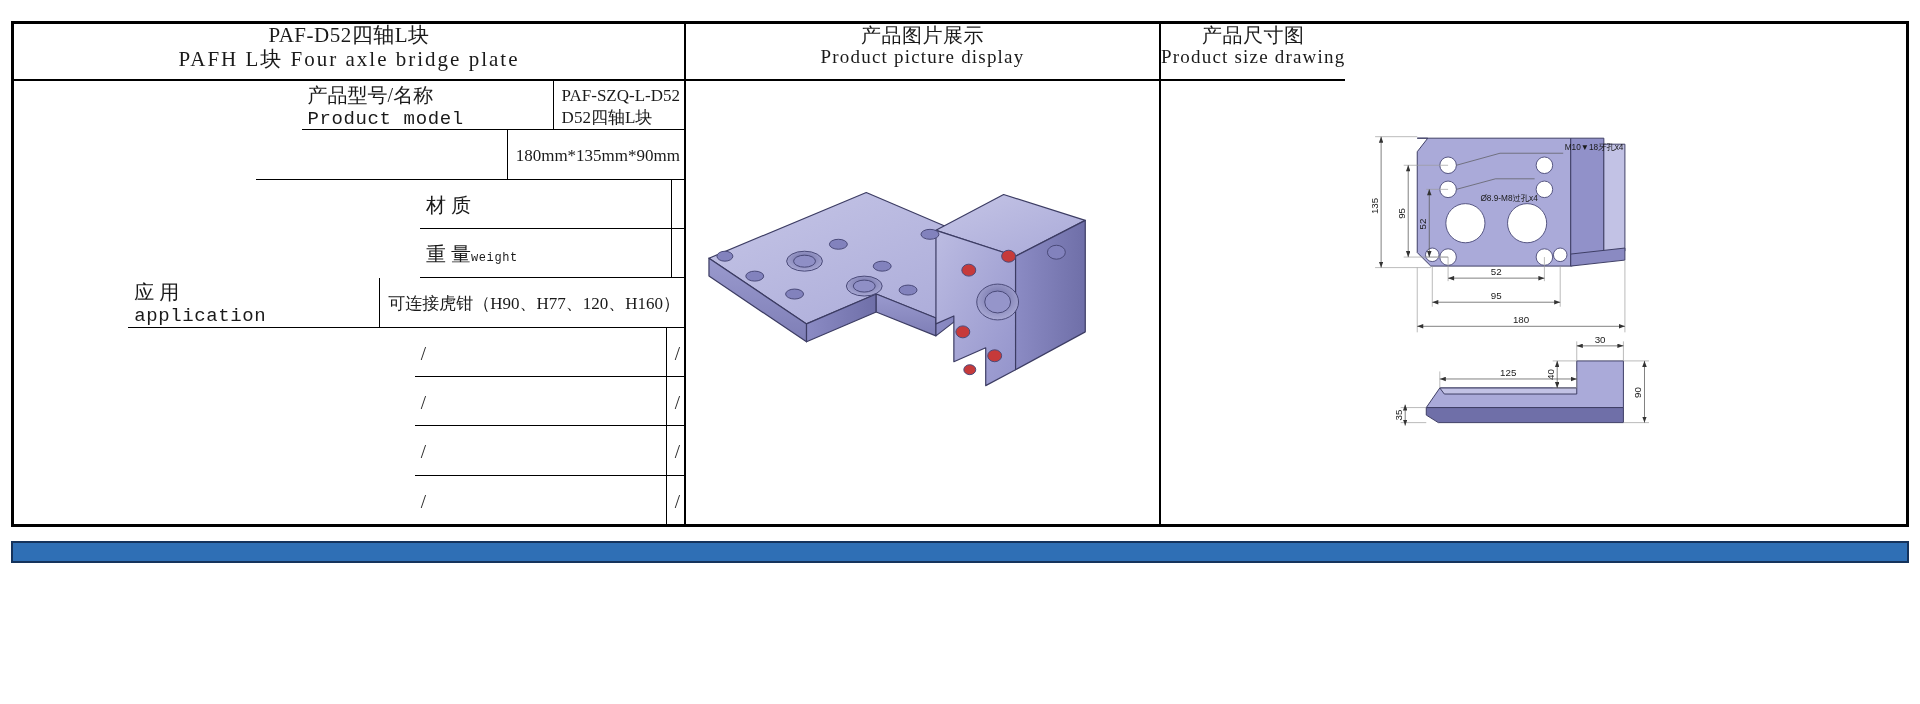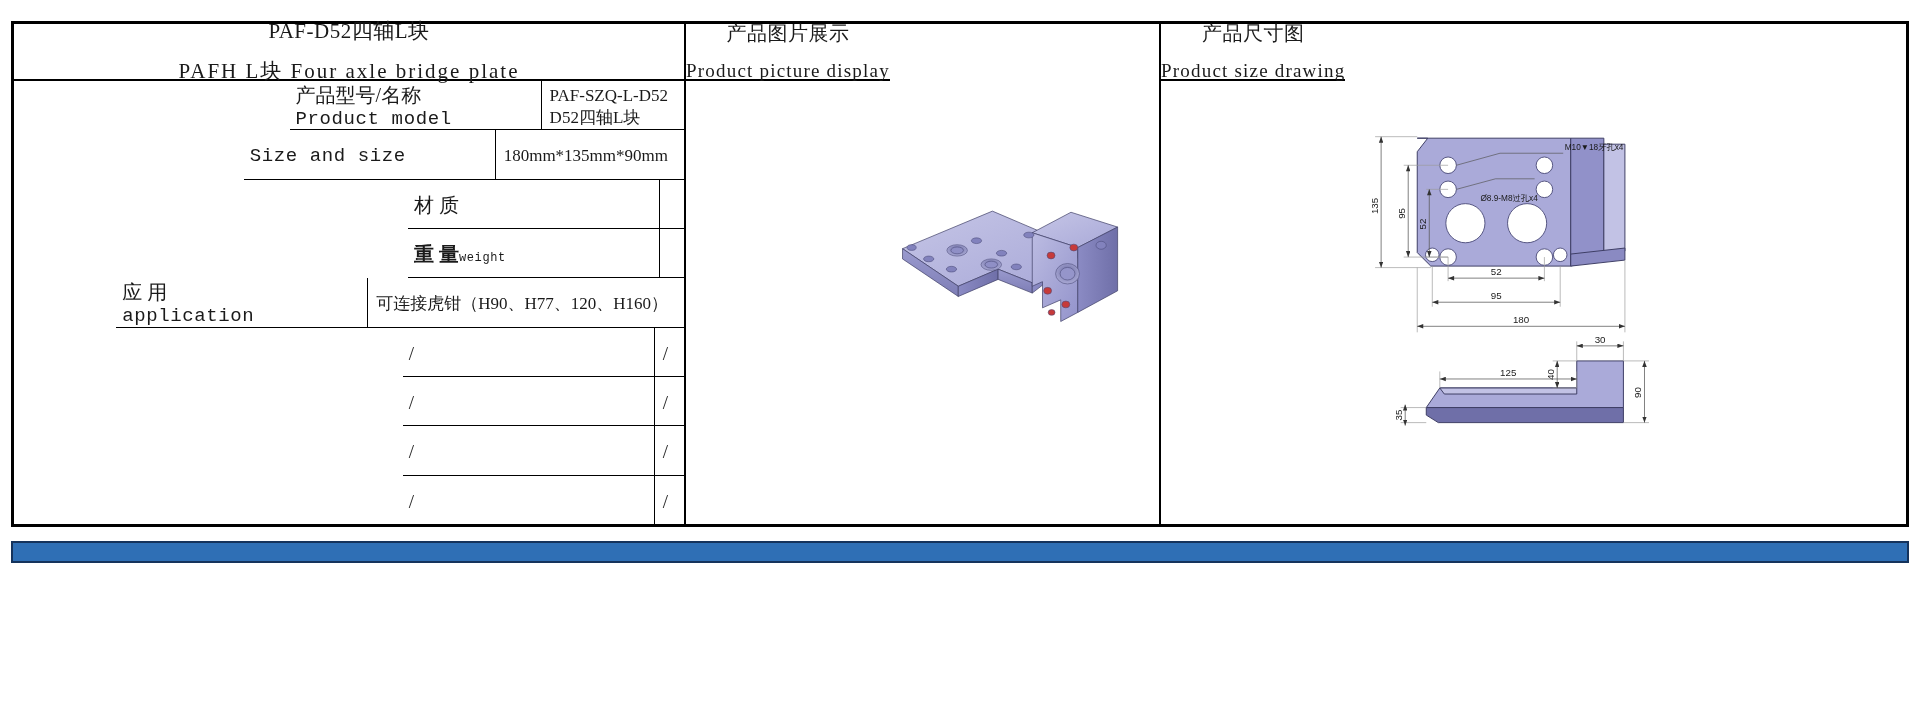--- a/index.html
+++ b/index.html
@@ -5,49 +5,49 @@
   html,body{margin:0;padding:0;background:#fff;}
   body{width:1920px;height:704px;font-family:"Liberation Serif",serif;overflow:hidden;}
   .sheet{position:relative;width:1920px;height:704px;background:#fff;}
 
   
   .frame{
     position:absolute;left:11px;top:21px;width:1898px;height:506px;
     border:3px solid #000;box-sizing:border-box;display:flex;background:#fff;
   }
   .col-spec{width:672px;border-right:2px solid #000;box-sizing:border-box;display:flex;flex-direction:column;}
-  .col-photo{width:475px;border-right:2px solid #000;box-sizing:border-box;display:flex;flex-direction:row;}
+  .col-photo{width:475px;border-right:2px solid #000;box-sizing:border-box;display:flex;flex-direction:column;}
   .col-draw{flex:1;box-sizing:border-box;display:flex;flex-direction:row;}
 
   
   .hdr{
     height:57px;border-bottom:2px solid #000;box-sizing:border-box;
-    display:flex;flex-direction:column;align-items:center;justify-content:center;
-    line-height:1.12;text-align:center;gap:16px;
+    display:flex;flex-direction:column;align-items:center;justify-content:flex-start;
+    line-height:1.12;text-align:center;
   }
   .hdr .cn{font-size:20px;color:#1a1a1a;letter-spacing:.5px;}
   .hdr .en{font-size:19px;color:#1a1a1a;letter-spacing:1.2px;}
   .hdr-spec .cn{font-size:21px;}
   .hdr-spec .en{font-size:21px;letter-spacing:2px;}
   .hdr .cn, .hdr .en{white-space:nowrap;}
 
   
   .spec-body{flex:1;display:flex;flex-direction:column;align-items:flex-end;}
   .srow{flex:1;display:flex;border-bottom:1.5px solid #000;box-sizing:border-box;min-height:0;}
   .srow:last-child{border-bottom:none;}
   .scell-l{
     width:252px;border-right:1.5px solid #000;box-sizing:border-box;
     padding:4px 0 0 6px;display:flex;flex-direction:column;justify-content:center;
   }
-  .scell-r{flex:1;padding:4px 16px 0 8px;display:flex;flex-direction:column;justify-content:center;}
+  .scell-r{flex:1;padding:4px 4px 0 8px;display:flex;flex-direction:column;justify-content:center;}
   .lab-cn{font-size:20px;color:#1a1a1a;line-height:1.18;white-space:nowrap;}
   .lab-en{font-size:19px;color:#1a1a1a;line-height:1.18;letter-spacing:.6px;white-space:nowrap;font-family:Liberation Mono, monospace;}
   .val-line{font-size:17px;color:#1a1a1a;line-height:1.3;white-space:nowrap;}
   .val-slash{font-size:19px;color:#1a1a1a;}
-  .row-inline .lab-cn{display:inline;font-weight:bold;}
+  .row-inline .lab-cn{display:inline;}
   .row-inline .lab-en{display:inline;font-size:12px;}
 
   
   .pane{flex:1;position:relative;overflow:hidden;}
 
   
   .bluebar{
     position:absolute;left:11px;top:541px;width:1898px;height:22px;
     background:#2f6fb5;border:2px solid #15335c;box-sizing:border-box;
   }
@@ -84,21 +84,20 @@
             <span class="lab-en">Product model</span>
           </div>
           <div class="scell-r">
             <span class="val-line">PAF-SZQ-L-D52</span>
             <span class="val-line">D52四轴L块</span>
           </div>
         </div>
 
         <div class="srow">
           <div class="scell-l">
-            <span class="lab-en">Size and size</span>
           </div>
           <div class="scell-r">
             <span class="val-line">180mm*135mm*90mm</span>
           </div>
         </div>
 
         <div class="srow">
           <div class="scell-l">
             <span class="lab-cn">材 质</span>
           </div>

